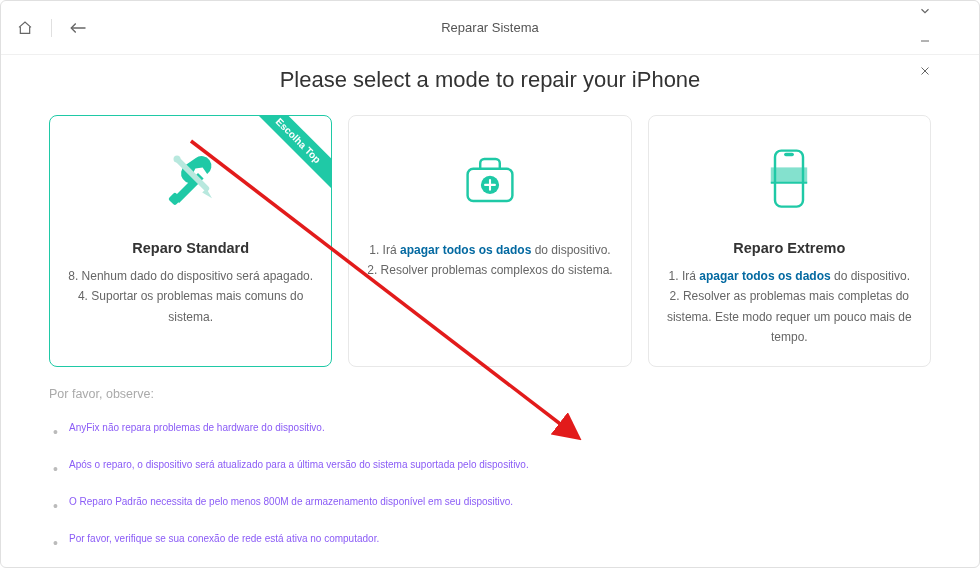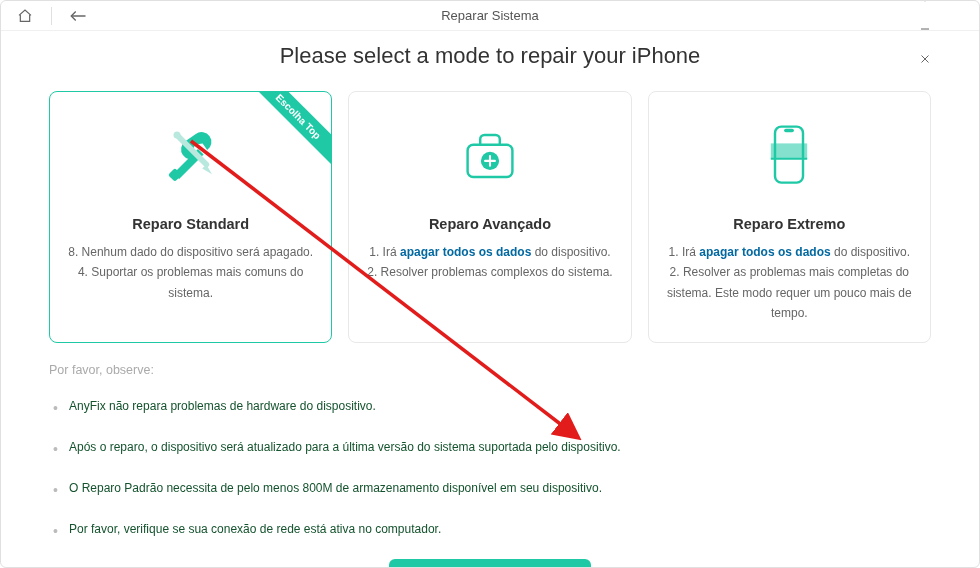--- a/index.html
+++ b/index.html
@@ -7,21 +7,21 @@
       font-family: -apple-system, BlinkMacSystemFont, "Segoe UI", Arial, sans-serif;
       background: #fff;
       width: 980px;
       height: 568px;
       border: 1px solid #e0e0e0;
       border-radius: 6px;
       overflow: hidden;
       position: relative;
     }
     .titlebar {
-      height: 30px;
+      height: 54px;
       display: flex;
       align-items: center;
       padding: 0 10px;
       border-bottom: 1px solid #f0f0f0;
     }
     .titlebar-left {
       display: flex;
       align-items: center;
       gap: 8px;
     }
@@ -142,22 +142,22 @@
       font-size: 12.5px;
       color: #aaa;
       margin-top: 20px;
       margin-bottom: 12px;
     }
     .notes {
       list-style: none;
       padding-left: 4px;
     }
     .notes li {
-      font-size: 12px;
-      color: #14532d;
+      font-size: 10px;
+      color: #8b5cf6;
       line-height: 2.0;
       position: relative;
       padding-left: 16px;
       margin-top: 17px;
     }
     .notes li::before {
       content: "•";
       position: absolute;
       left: 0;
       color: #bbb;
@@ -254,21 +254,20 @@
 
     <div class="card">
       <div class="card-icon">
         <svg width="70" height="70" viewBox="0 0 100 100">
           <rect x="18" y="34" width="64" height="46" rx="8" fill="none" stroke="#1fc9a6" stroke-width="3.5"></rect>
           <path d="M36 34 V26 a6 6 0 0 1 6 -6 h16 a6 6 0 0 1 6 6 V34" fill="none" stroke="#1fc9a6" stroke-width="3.5"></path>
           <circle cx="50" cy="57" r="13" fill="#1fc9a6"></circle>
           <path d="M50 50 V64 M43 57 H57" stroke="#fff" stroke-width="3" stroke-linecap="round"></path>
         </svg>
       </div>
-      <div class="card-title">Reparo Avançado</div>
       <div class="card-lines">
         <span class="line"><span>1. Irá </span><span class="highlight">apagar todos os dados</span><span> do dispositivo.</span></span>
         <span class="line">2. Resolver problemas complexos do sistema.</span>
       </div>
     </div>
 
     <div class="card">
       <div class="card-icon">
         <svg width="60" height="70" viewBox="0 0 80 100">
           <rect x="20" y="8" width="40" height="80" rx="9" fill="none" stroke="#1fc9a6" stroke-width="3.5"></rect>

